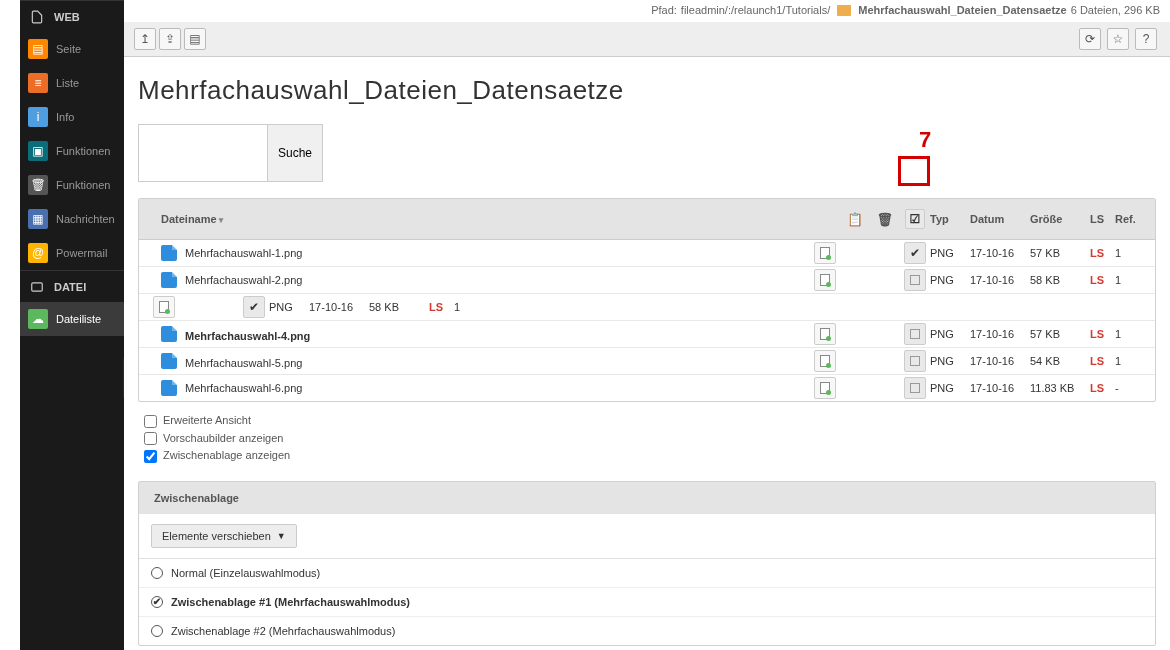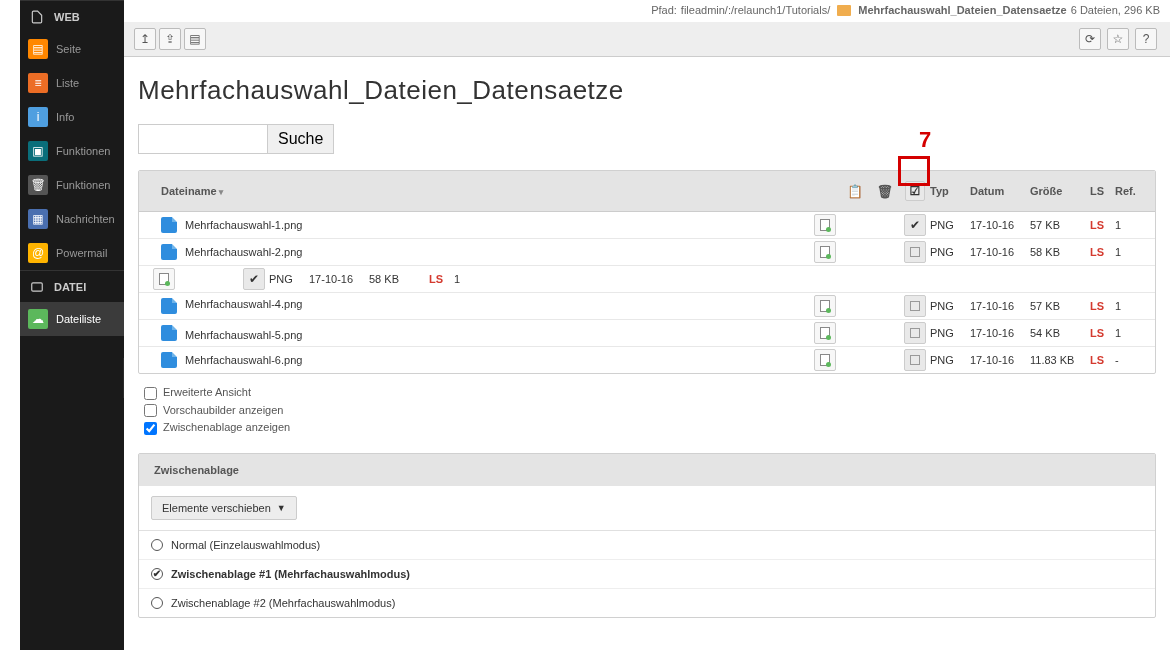--- a/index.html
+++ b/index.html
@@ -16,21 +16,21 @@
 .drag-handle { position:absolute; left:123px; top:358px; width:10px; height:40px; background:#2b2b2b; border-radius:0 3px 3px 0; display:flex; align-items:center; justify-content:center; color:#888; font-size:10px; cursor:ew-resize; }
 .breadcrumb { display:flex; align-items:center; justify-content:flex-end; padding:4px 10px 6px; font-size:11px; color:#666; white-space:nowrap; gap:4px; }
 .breadcrumb .folder-ic { width:14px; height:11px; background:#f0ad4e; border-radius:1px; display:inline-block; margin:0 3px; }
 .toolbar { display:flex; align-items:center; padding:6px 10px; border-bottom:1px solid #ccc; background:#eee; }
 .tbtn { width:22px; height:22px; border:1px solid #bbb; background:#f7f7f7; display:flex; align-items:center; justify-content:center; margin-right:3px; font-size:12px; color:#555; cursor:pointer; border-radius:2px; }
 .toolbar-right { margin-left:auto; display:flex; gap:3px; }
 .inner { padding:18px 14px 30px 14px; }
 h1 { font-family: "Source Sans Pro","Segoe UI",Arial,sans-serif; font-size:26px; font-weight:500; margin-bottom:18px; letter-spacing:0.5px; }
 .search-row { display:flex; margin-bottom:16px; }
 .search-row input { border:1px solid #ccc; padding:5px 6px; width:130px; font-size:12px; }
-.search-row button { border:1px solid #ccc; border-left:none; padding:5px 10px; background:#f0f0f0; font-size:16px; cursor:pointer; }
+.search-row button { border:1px solid #ccc; border-left:none; padding:21px 10px; background:#f0f0f0; font-size:12px; cursor:pointer; }
 .filetable { border:1px solid #d0d0d0; border-radius:2px; overflow:hidden; margin-bottom:12px; }
 .filehead { display:flex; align-items:center; background:#e4e4e4; border-bottom:1px solid #ccc; padding:10px 10px; font-size:11px; color:#555; font-weight:bold; position:relative; }
 .col-name { flex:1; padding-left:12px; }
 .action-col { width:30px; display:flex; justify-content:center; }
 .col-typ{width:40px;text-align:left;} .col-date{width:60px;} .col-size{width:60px;} .col-ls{width:25px;} .col-ref{width:30px;}
 .filerow { display:flex; align-items:center; padding:2px 10px; border-top:1px solid #e8e8e8; font-size:11px; }
 .filerow:first-of-type{border-top:none;}
 .fileicon { width:16px; height:16px; background:#2f8dde; border-radius:2px; margin-right:8px; position:relative; display:inline-block; }
 .fileicon::after{content:"";position:absolute;right:0;top:0;border-left:5px solid #6fb4ea;border-top:5px solid #fff;}
 .replace-btn{ width:22px;height:22px;border:1px solid #ccc;background:#f7f7f7;display:flex;align-items:center;justify-content:center;cursor:pointer;border-radius:2px; }
@@ -213,21 +213,21 @@
             <div class="action-col">
               <div class="chk">✔</div>
             </div>
             <div class="col-typ">PNG</div>
             <div class="col-date">17-10-16</div>
             <div class="col-size">58 KB</div>
             <div class="col-ls ls">LS</div>
             <div class="col-ref">1</div>
           </div>
           <div class="filerow">
-            <div class="col-name" style="display:flex;align-items:flex-start;">
+            <div class="col-name" style="display:flex;align-items:flex-end;font-weight:bold;">
               <span class="fileicon"></span>
               <span>Mehrfachauswahl-4.png</span>
             </div>
             <div class="action-col">
               <div class="replace-btn">
                 <span class="replace-glyph"></span>
               </div>
             </div>
             <div class="action-col"></div>
             <div class="action-col"></div>

